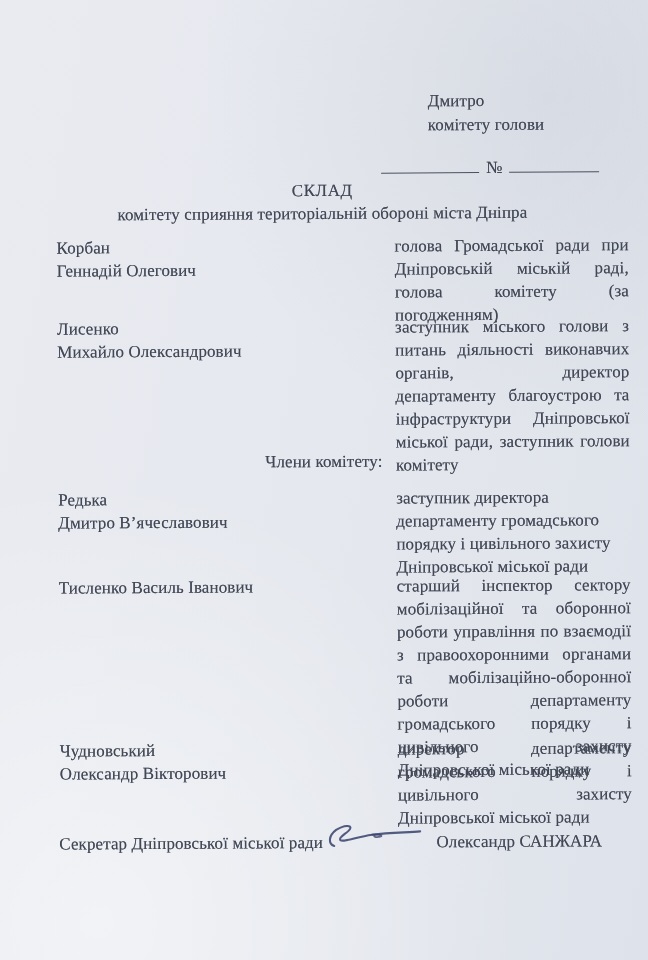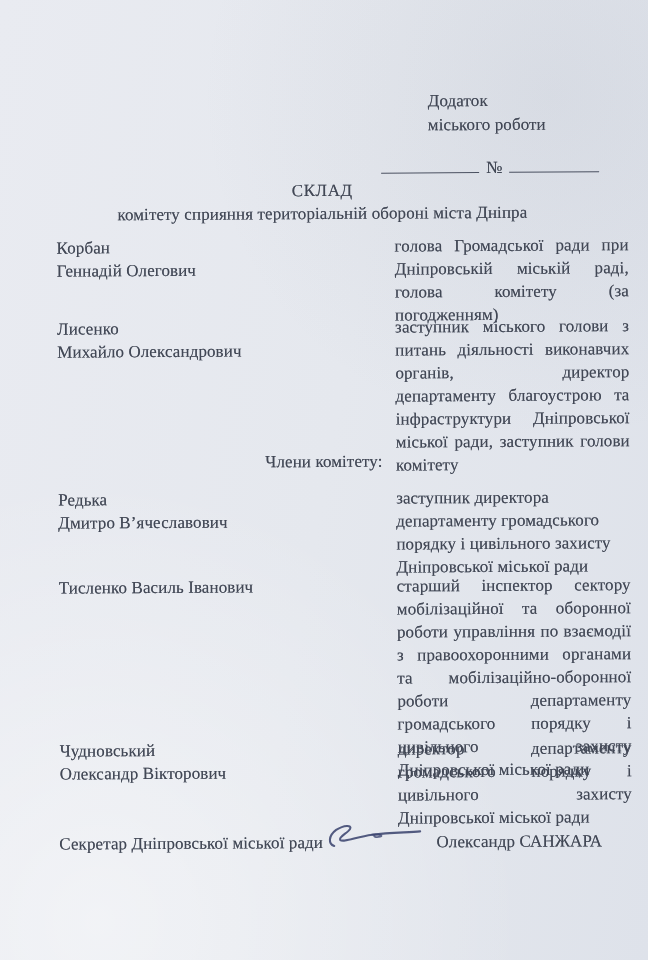--- a/index.html
+++ b/index.html
@@ -75,22 +75,22 @@
     height: 42px;
   }
 </style>
 </head>
 <body>
 
 <div class="page">
   <div class="sheet">
 
     <div class="annex txt">
-      <div>Додаток</div>
-      <div>міського роботи</div>
+      <div>Дмитро</div>
+      <div>комітету голови</div>
     </div>
 
     <div class="numline txt">
       <span class="blank blank-1"></span><span>№</span><span class="blank blank-2"></span>
     </div>
 
     <div class="title txt">СКЛАД</div>
     <div class="subtitle txt">комітету сприяння територіальній обороні міста Дніпра</div>
 
     <div class="row row-1 txt">

